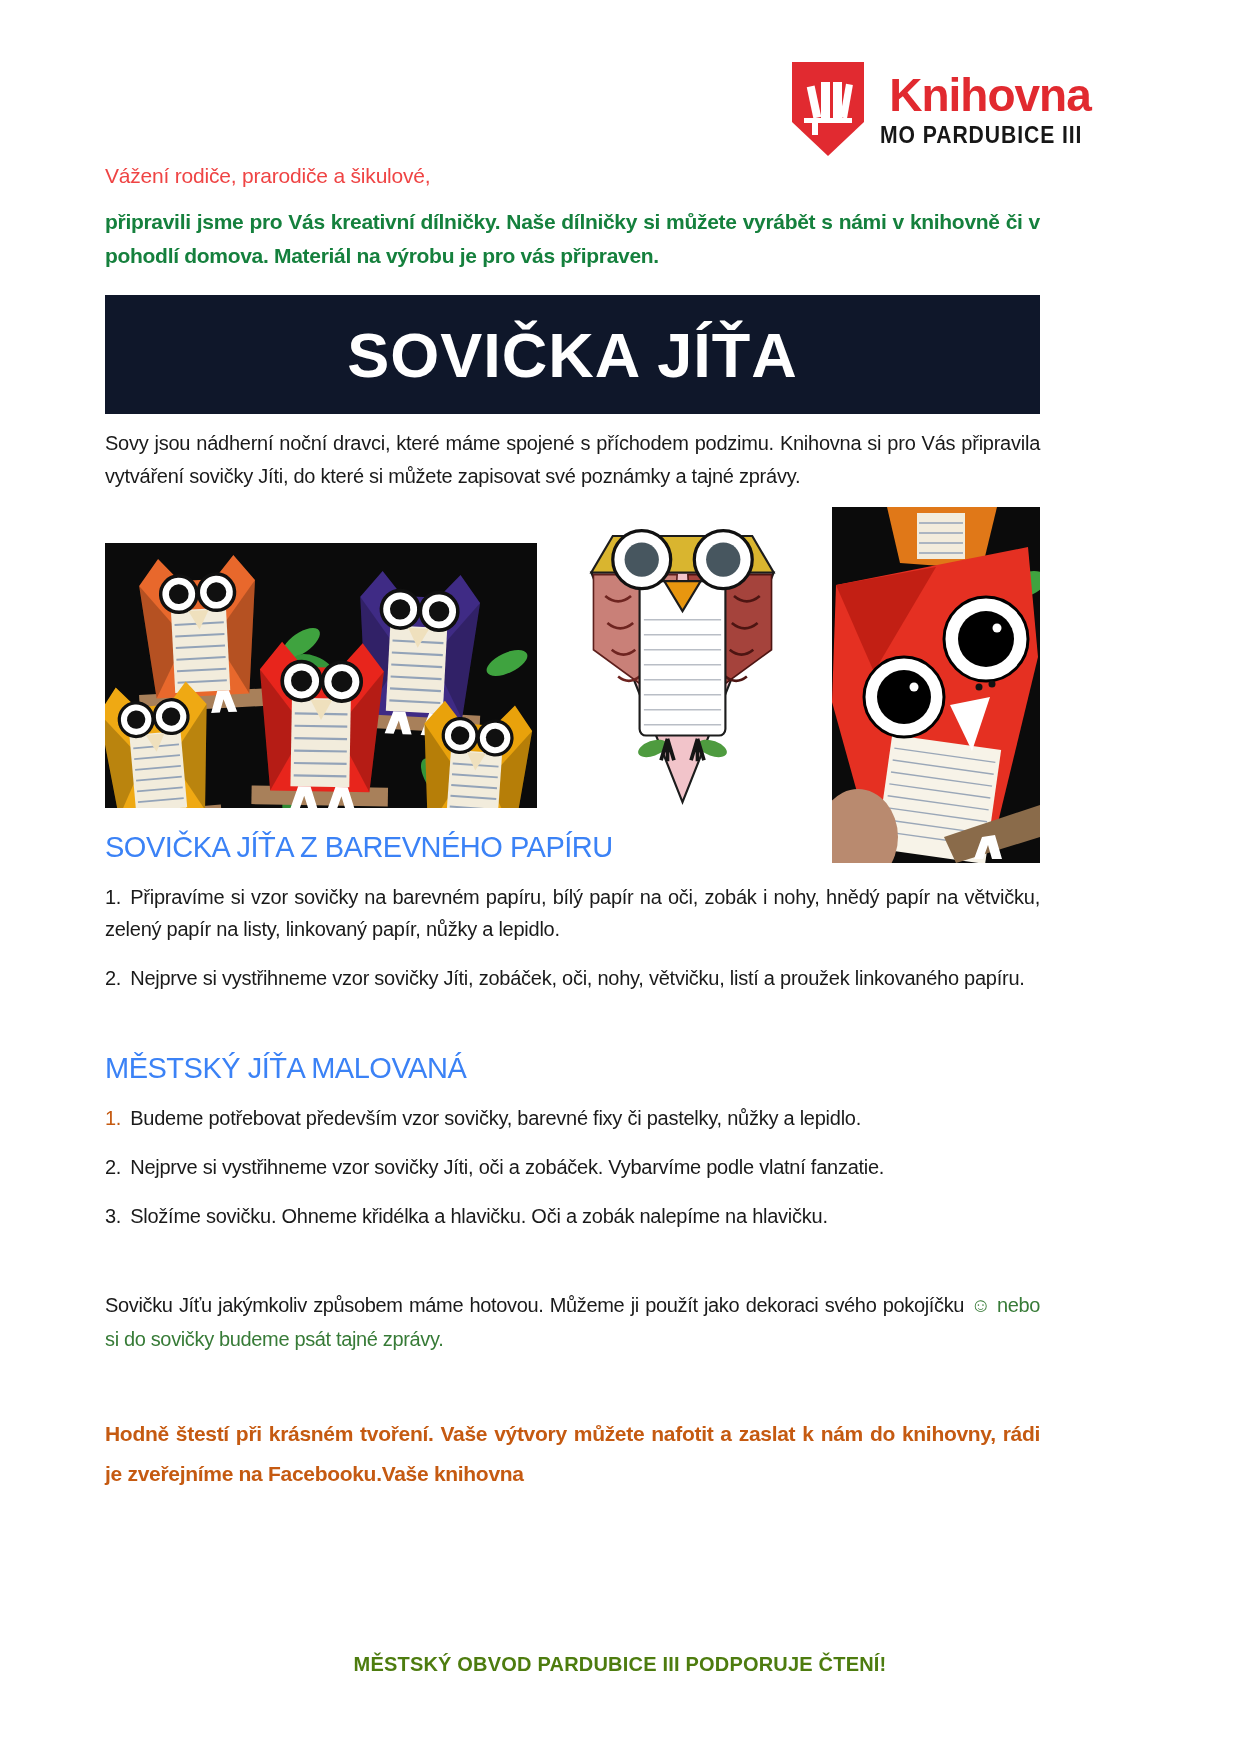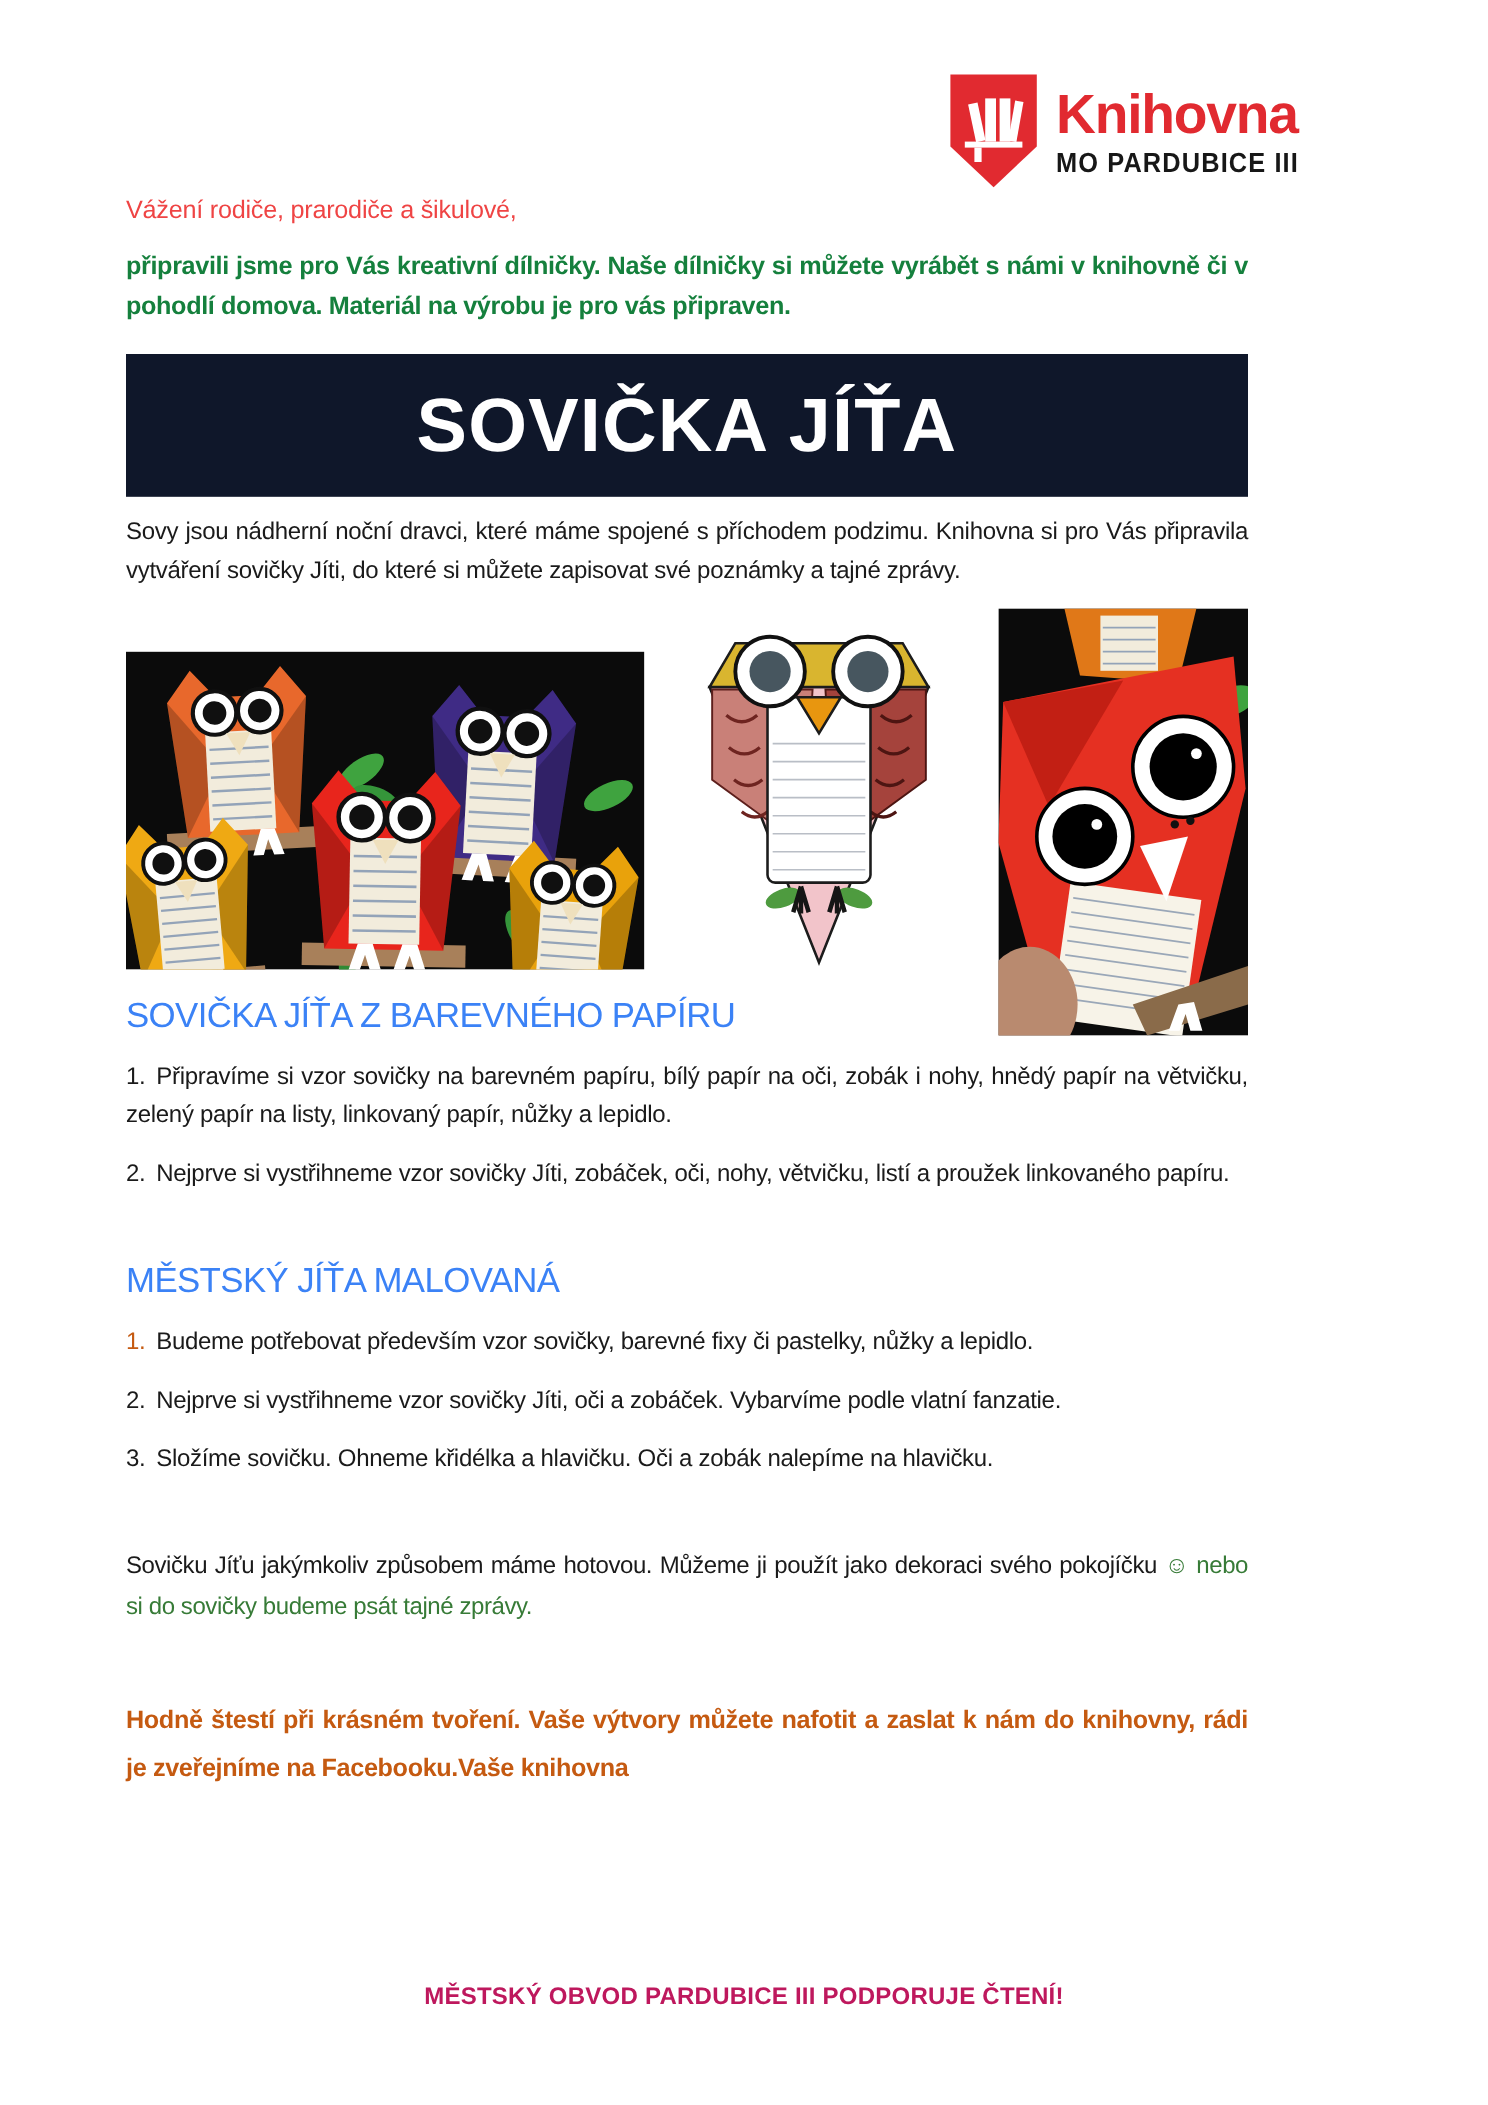--- a/index.html
+++ b/index.html
@@ -8,21 +8,21 @@
     position:relative; width:1240px; height:1754px; background:#ffffff;
     margin:0 auto; overflow:hidden; color:#1a1a1a;
   }
   .content { position:relative; margin:0 105px; width:935px; }
 
   
   .logo-row { display:flex; justify-content:flex-end; padding:60px 140px 0 0; }
   .logo { display:flex; align-items:center; gap:14px; }
   .logo-shield { width:76px; height:98px; flex:0 0 auto; }
   .logo-text { display:flex; flex-direction:column; line-height:1; }
-  .logo-name { font-size:46px; font-weight:bold; color:#E12A30; letter-spacing:-1px; }
+  .logo-name { font-size:46px; font-weight:bold; color:#E12A30; letter-spacing:-1px;text-align:center; }
   .logo-org { font-size:23px; font-weight:bold; color:#171717; letter-spacing:1px; margin-top:6px;
               font-family:"Liberation Sans", sans-serif; transform:scaleX(.92); transform-origin:left; }
 
   
   .salutation { margin-top:6px; font-size:21px; font-weight:normal; color:#ef4444; letter-spacing:-0.2px; }
   .intro-body { margin-top:17px; font-size:21px; font-weight:bold; color:#15803d;
                 line-height:34px; text-align:justify; letter-spacing:-0.3px; }
 
   
   .banner { margin-top:22px; height:119px; background:#0f172a; display:flex;
@@ -56,21 +56,21 @@
   .outro .green { color:#377B37; }
 
   
   .closing { margin-top:58px; font-size:21px; font-weight:bold; color:#C55A11;
              line-height:40px; letter-spacing:-0.3px; }
   .closing-line1 { text-align:justify; text-align-last:justify; }
   .closing-line2 { display:flex; }
 
   
   .footer { position:absolute; left:0; right:0; bottom:78px; text-align:center;
-            font-size:20px; font-weight:bold; color:#be185d; letter-spacing:0.2px; }
+            font-size:20px; font-weight:bold; color:#4d7c0f; letter-spacing:0.2px; }
 </style>
 </head>
 <body>
 
 <div class="page">
 
   <svg width="0" height="0" style="position:absolute">
     <defs>
       <symbol id="owl" viewBox="0 0 100 130">
         <rect x="6" y="97" width="88" height="12" fill="#a8805a"></rect>

